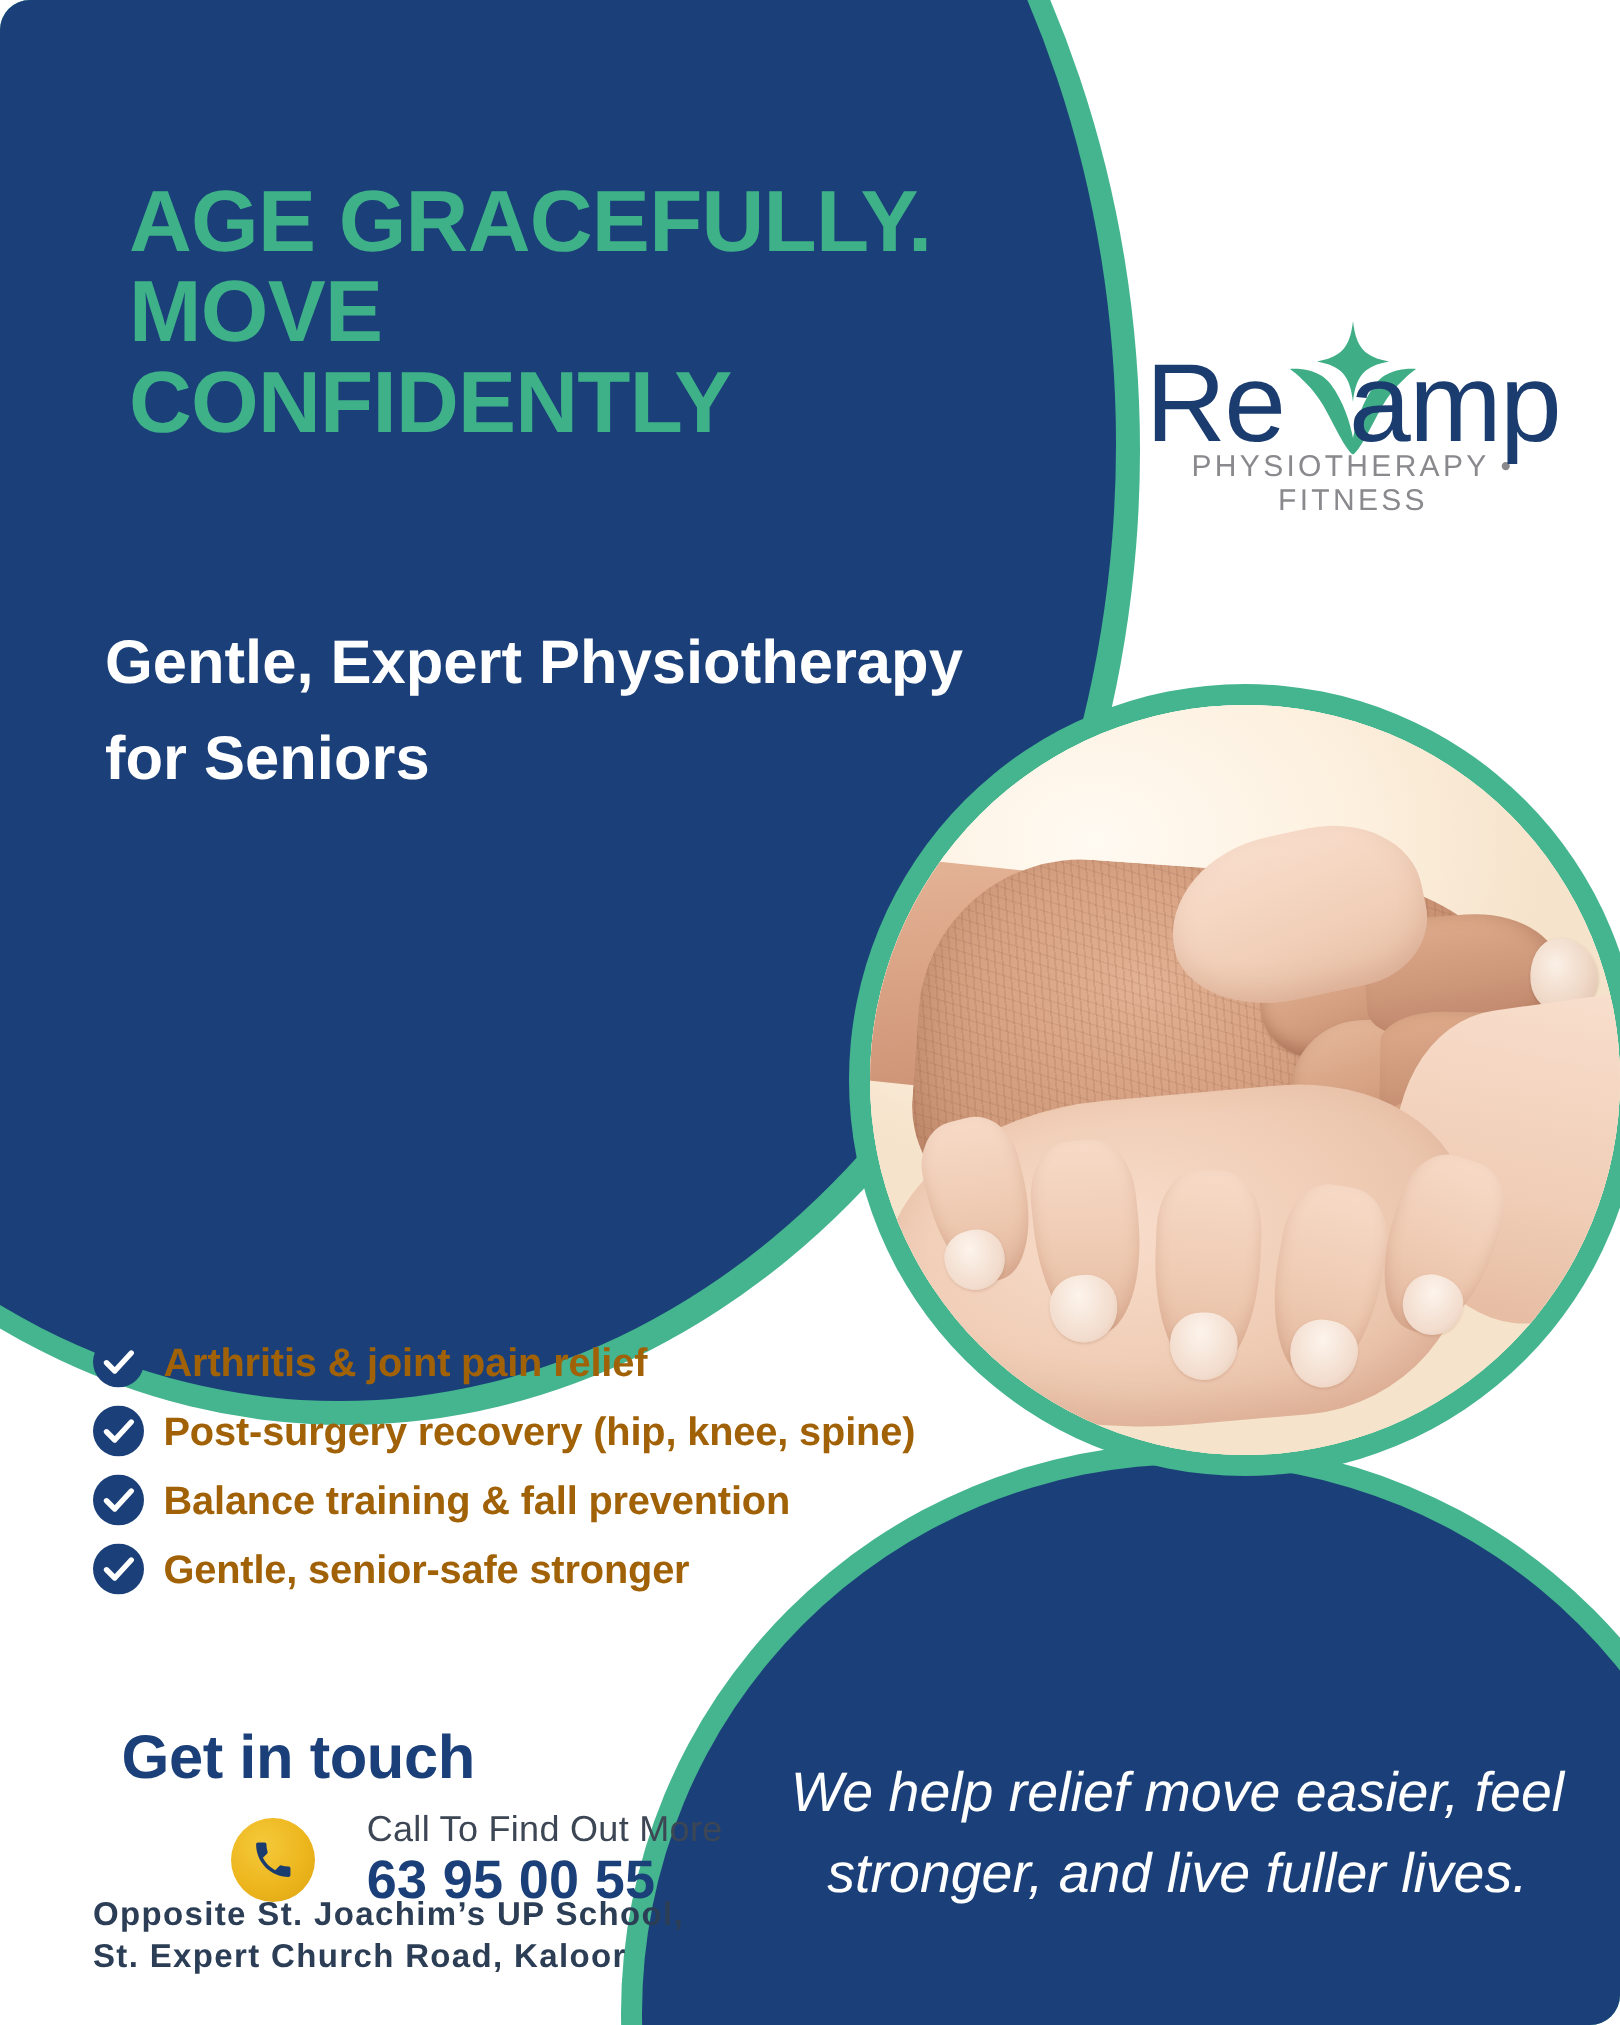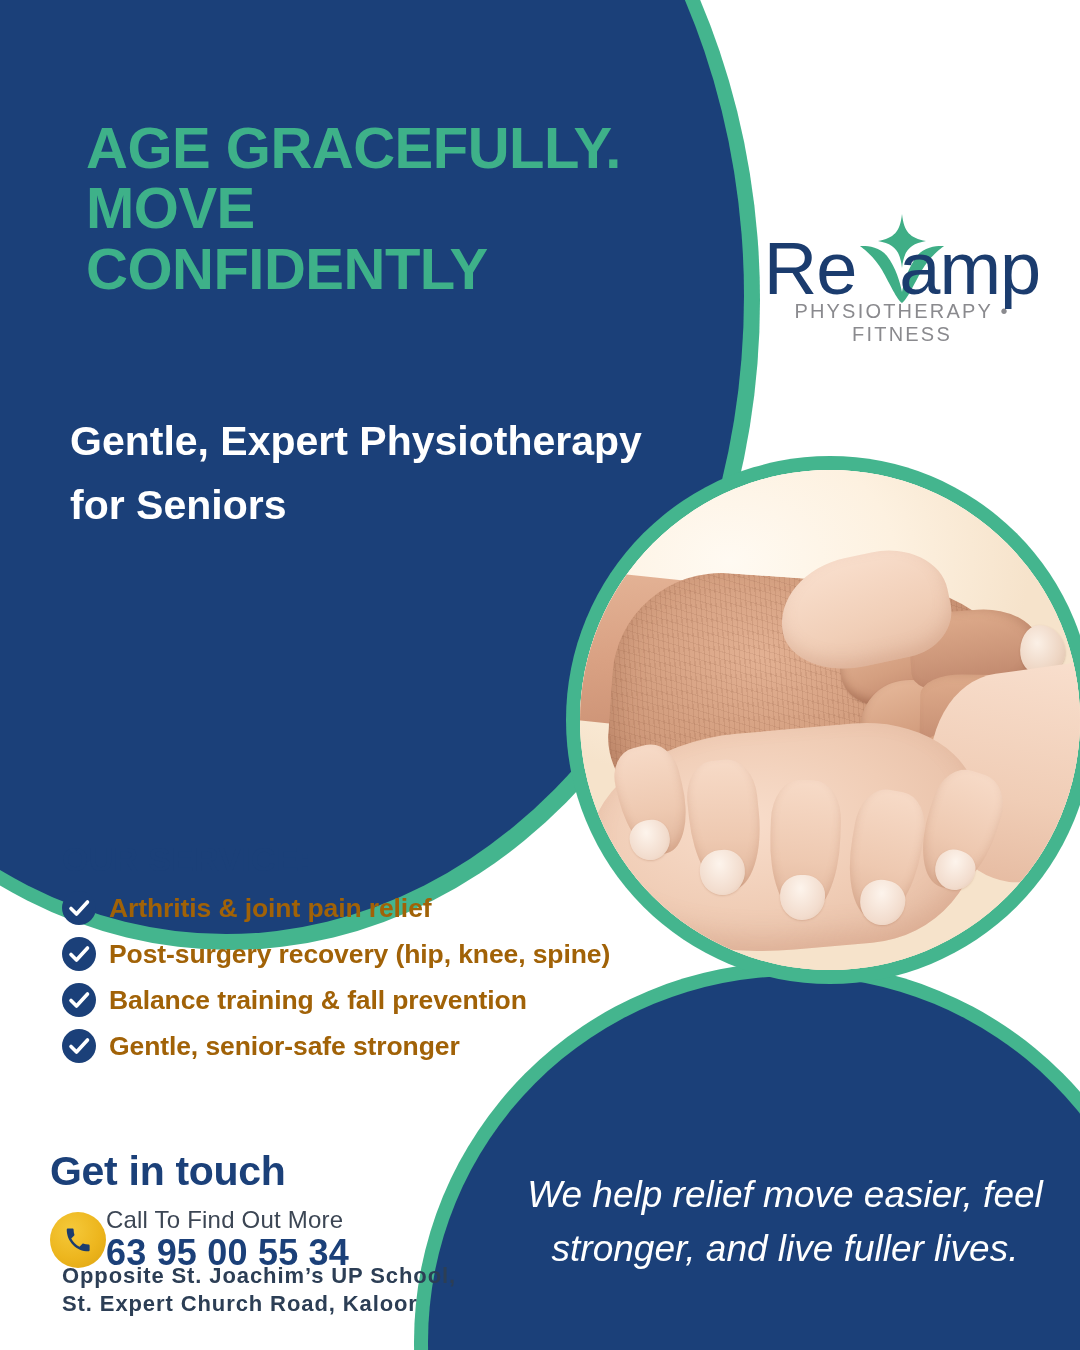--- a/index.html
+++ b/index.html
@@ -7,20 +7,21 @@
     padding: 0;
     background: #ffffff;
   }
   .poster {
     position: relative;
     width: 1080px;
     height: 1350px;
     overflow: hidden;
     background: #ffffff;
     font-family: "Liberation Sans", sans-serif;
+    border-radius: 20px;
   }
 
   
   .shape { position: absolute; border-radius: 50%; }
 
   
   .top-ring {
     left: -300px;
     top: -350px;
     width: 1060px;
@@ -254,29 +255,29 @@
   }
   .svc-label {
     color: #a16207;
     font-size: 26.5px;
     font-weight: 700;
     letter-spacing: -0.1px;
     white-space: nowrap;
   }
 
   
-  .contact { position: absolute; left: 50px; top: 1148px; width: 480px; }
+  .contact { position: absolute; left: 81px; top: 1148px; width: 480px; }
   .get-in-touch {
     color: #1B4079;
     font-size: 41px;
     font-weight: 700;
     letter-spacing: -0.3px;
     margin-bottom: 12px;
   }
-  .phone-row { display: flex; align-items: center; gap: 0; }
+  .phone-row { display: flex; align-items: center; gap: 34px; justify-content: center; }
   .phone-circle {
     flex: 0 0 auto;
     width: 56px; height: 56px;
     border-radius: 50%;
     background: radial-gradient(circle at 38% 32%, #f5c93a 0%, #edb61e 55%, #dca20f 100%);
     display: flex; align-items: center; justify-content: center;
   }
   .call-label {
     color: #3c4654;
     font-size: 24px;

